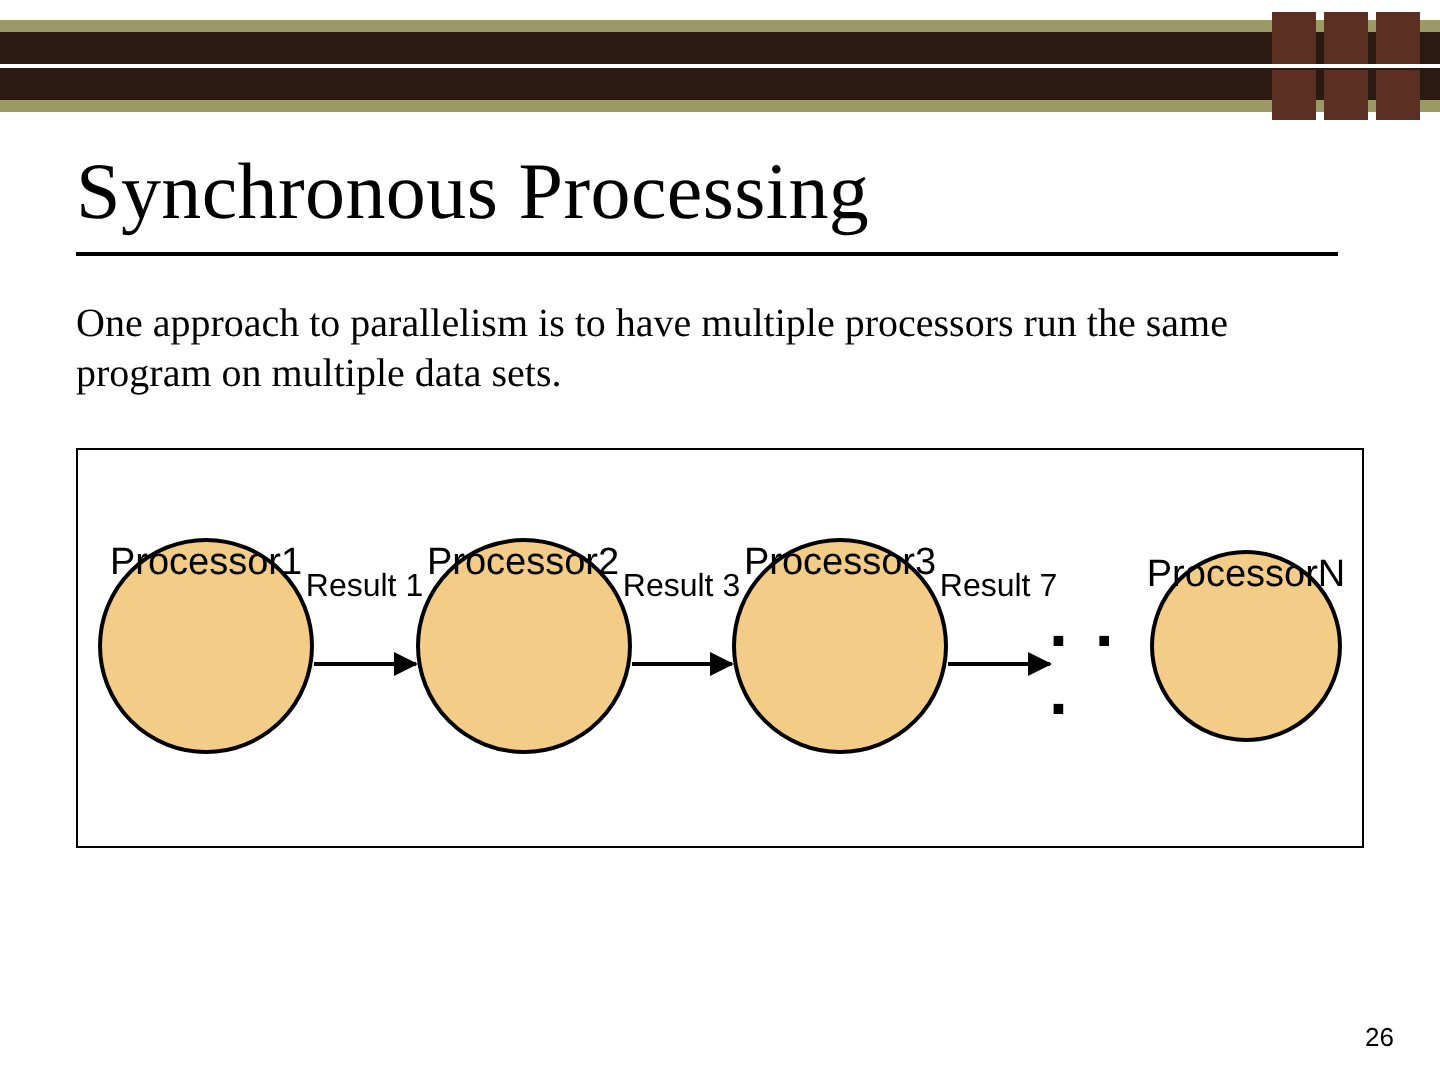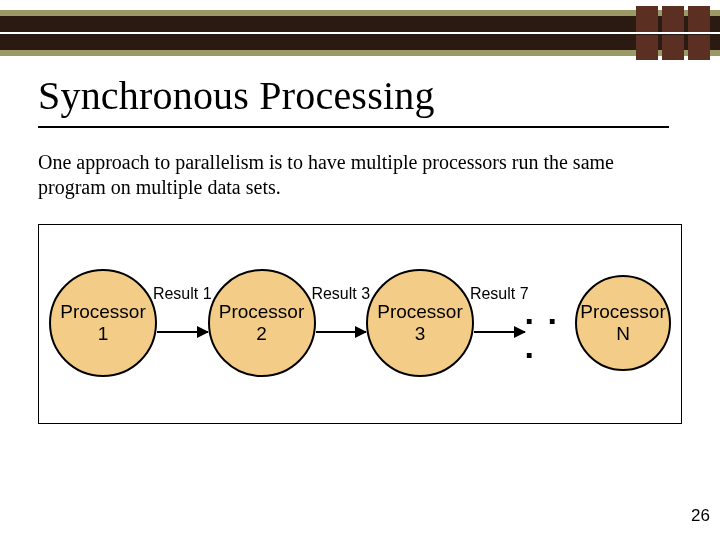--- a/index.html
+++ b/index.html
@@ -109,22 +109,21 @@
     font-family: Arial, Helvetica, sans-serif;
   }
   .proc {
     width: 108px;
     height: 108px;
     border-radius: 50%;
     background: #f3cd87;
     border: 2px solid #000;
     box-sizing: border-box;
     display: flex;
-    flex-direction: column;
-    align-items: center;
+    flex-direction: row;
     justify-content: center;
     font-size: 18px;
     line-height: 1.15;
     text-align: center;
     flex: 0 0 auto;
   }
   .proc .w { font-size: 19px; }
   .proc .n { font-size: 19px; }
   .proc.small {
     width: 96px; height: 96px;
@@ -168,24 +167,24 @@
   .link.dots .arrow::after { display: none; }
   .link.dots .arrow { background: transparent; height: auto; margin-top: 12px; }
   .dots-glyph {
     font-size: 34px;
     font-weight: 700;
     letter-spacing: 2px;
     line-height: 1;
   }
   .pagenum {
     position: absolute;
-    right: 10px;
+    right: 23px;
     bottom: 14px;
     font-family: Arial, Helvetica, sans-serif;
-    font-size: 17px;
+    font-size: 13px;
     color: #000;
   }
 </style>
 </head>
 <body>
 
 <div class="slide">
 
   <div class="topbar">
     <div class="band-olive outer"></div>

